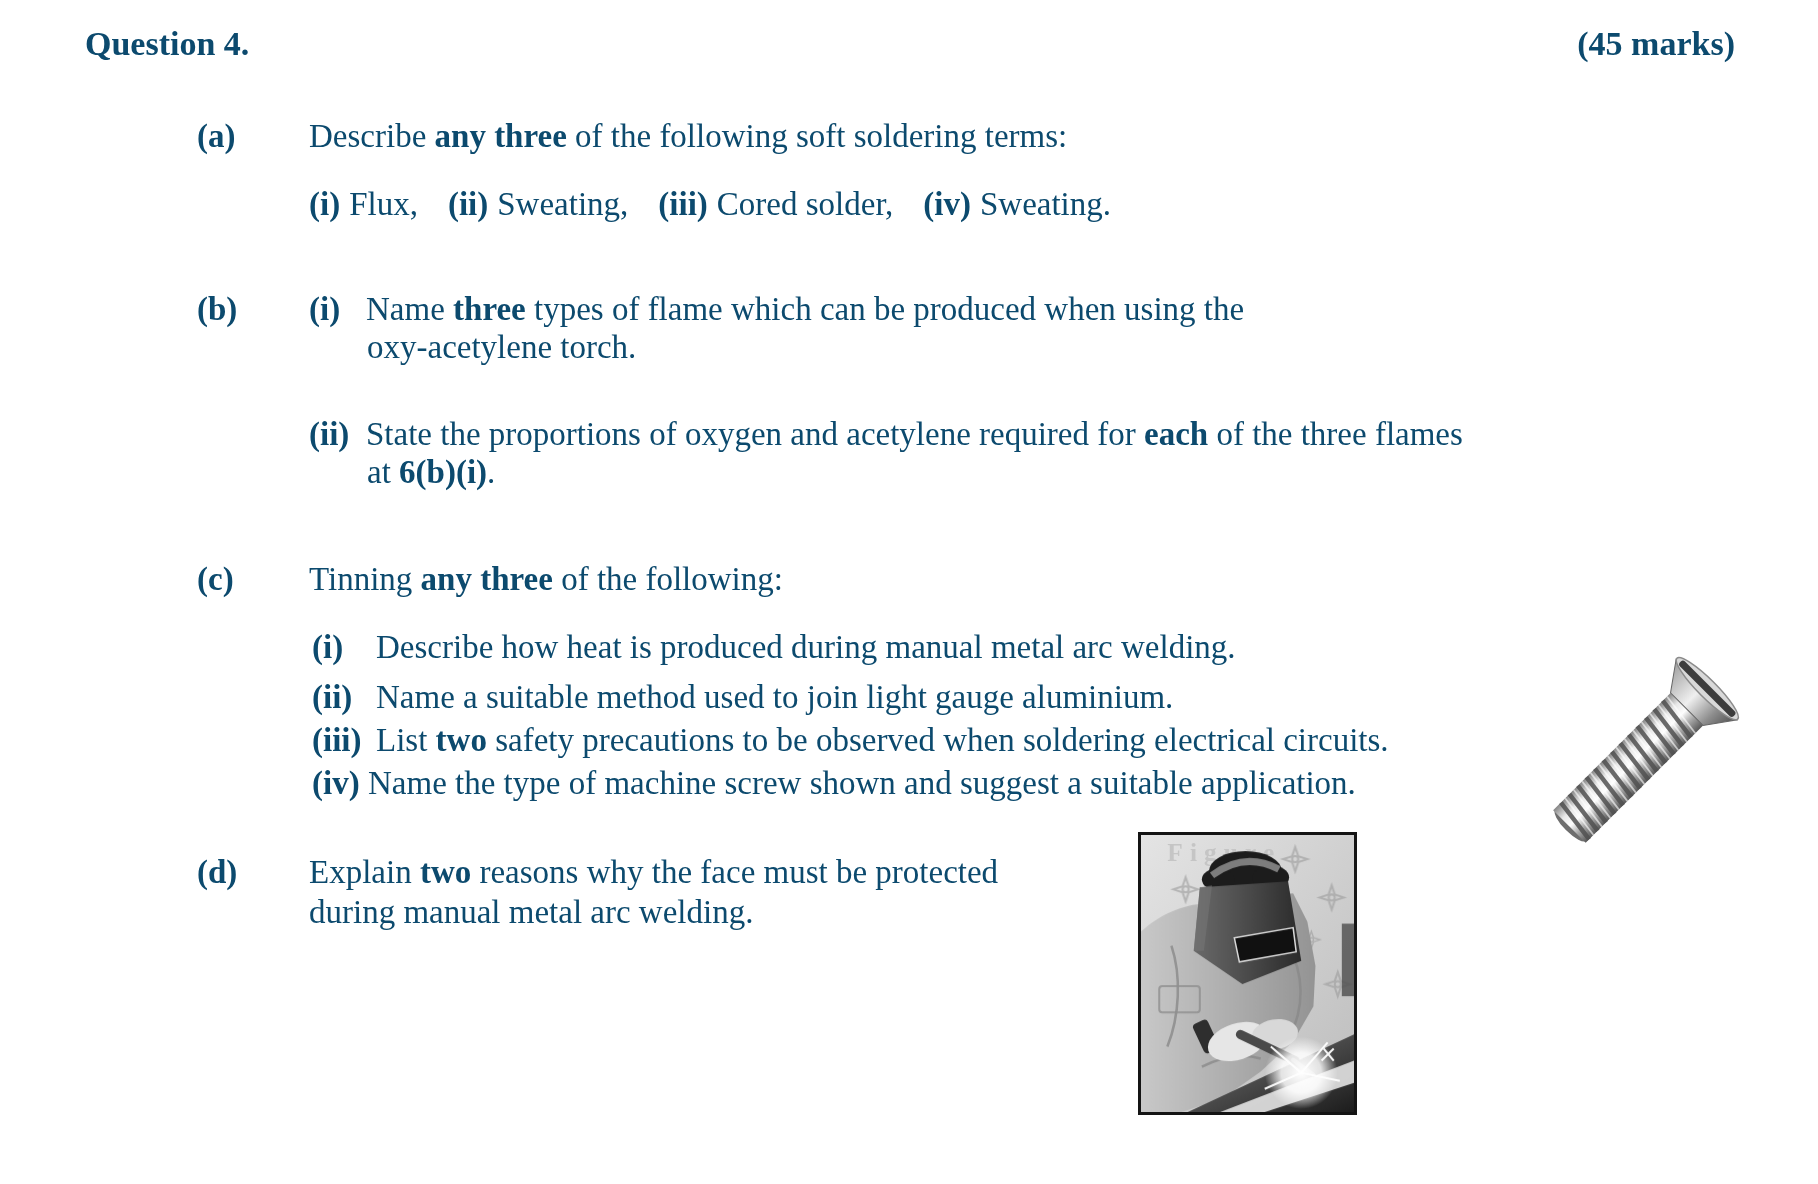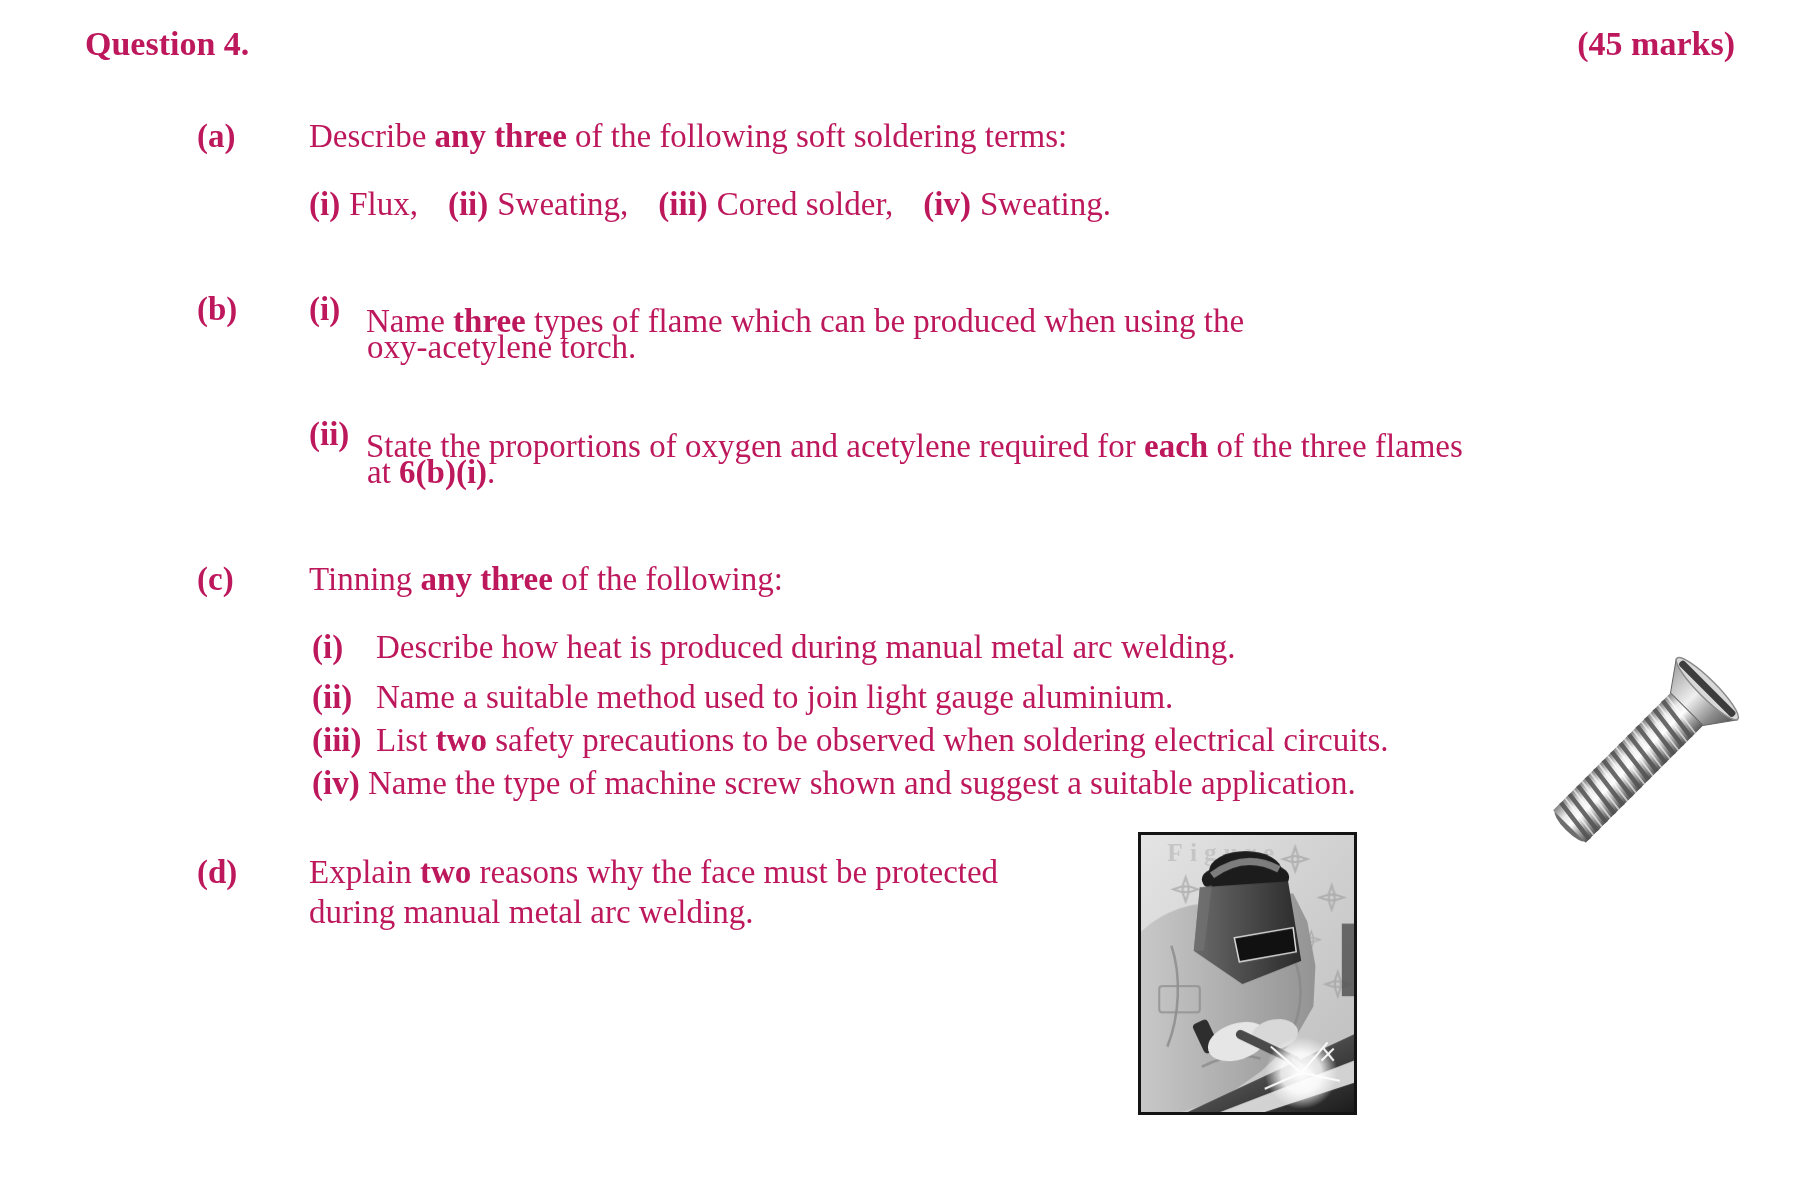--- a/index.html
+++ b/index.html
@@ -1,26 +1,26 @@
 <!DOCTYPE html>
 <html><head>
 <meta charset="utf-8">
 <style>
   html,body{margin:0;padding:0;background:#ffffff;}
   .page{
     position:relative;width:1818px;height:1184px;background:#ffffff;
-    font-family:"Liberation Serif", serif;color:#be185d;overflow:hidden;
+    font-family:"Liberation Serif", serif;color:#0c4a6e;overflow:hidden;
   }
   .line{position:absolute;left:0;top:0;width:100%;font-size:33px;line-height:1;white-space:nowrap;}
   .hdr  {font-size:34px;font-weight:700;}
   .q-title{position:absolute;left:85px;font-weight:700;}
   .marks  {position:absolute;right:83px;font-weight:700;}
   .lbl {position:absolute;left:197px;font-weight:700;}
   .t309{position:absolute;left:309px;}
-  .t366{position:absolute;left:366px;margin-top:12px;}
+  .t366{position:absolute;left:366px;}
   .t367{position:absolute;left:367px;}
   .t376{position:absolute;left:376px;}
   .t368{position:absolute;left:368px;}
   .br309{position:absolute;left:309px;font-weight:700;}
   .br312{position:absolute;left:312px;font-weight:700;}
   .terms{position:absolute;left:309px;display:flex;gap:30px;}
   .terms .term b{margin-right:9px;}
   b{font-weight:700;}
   .screw{position:absolute;left:1553px;top:652px;width:212px;height:192px;}
   .photo{

